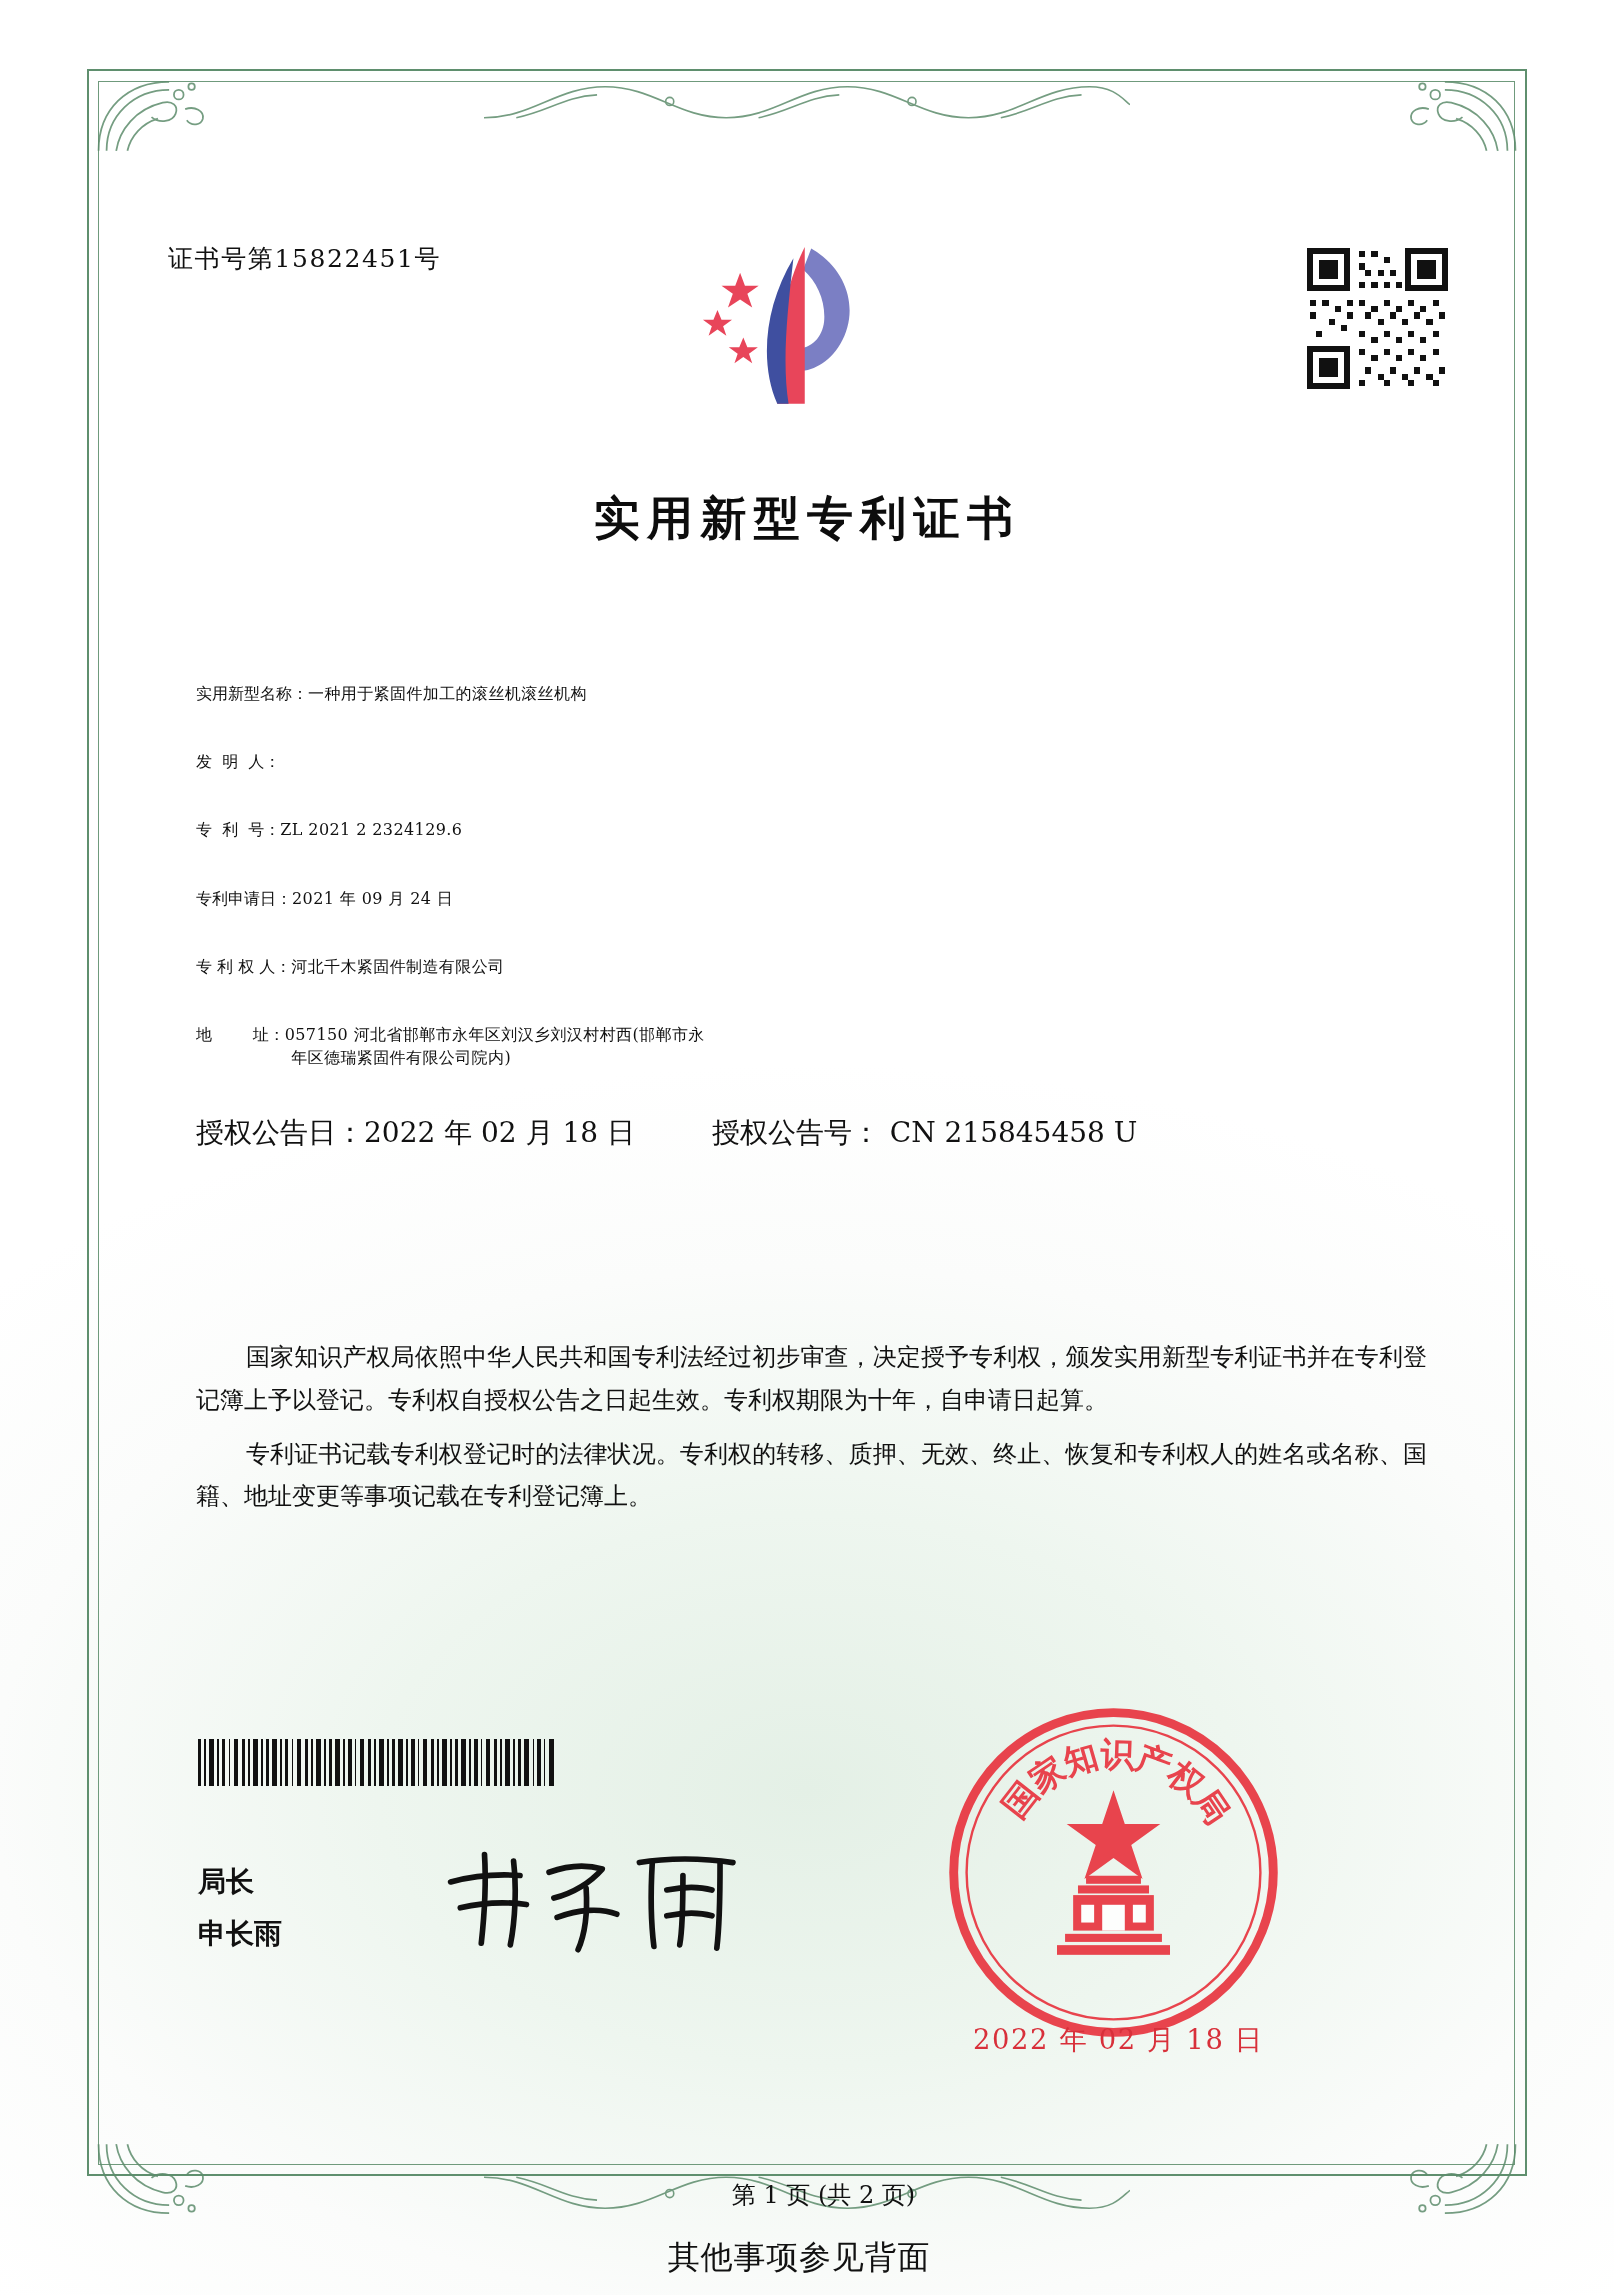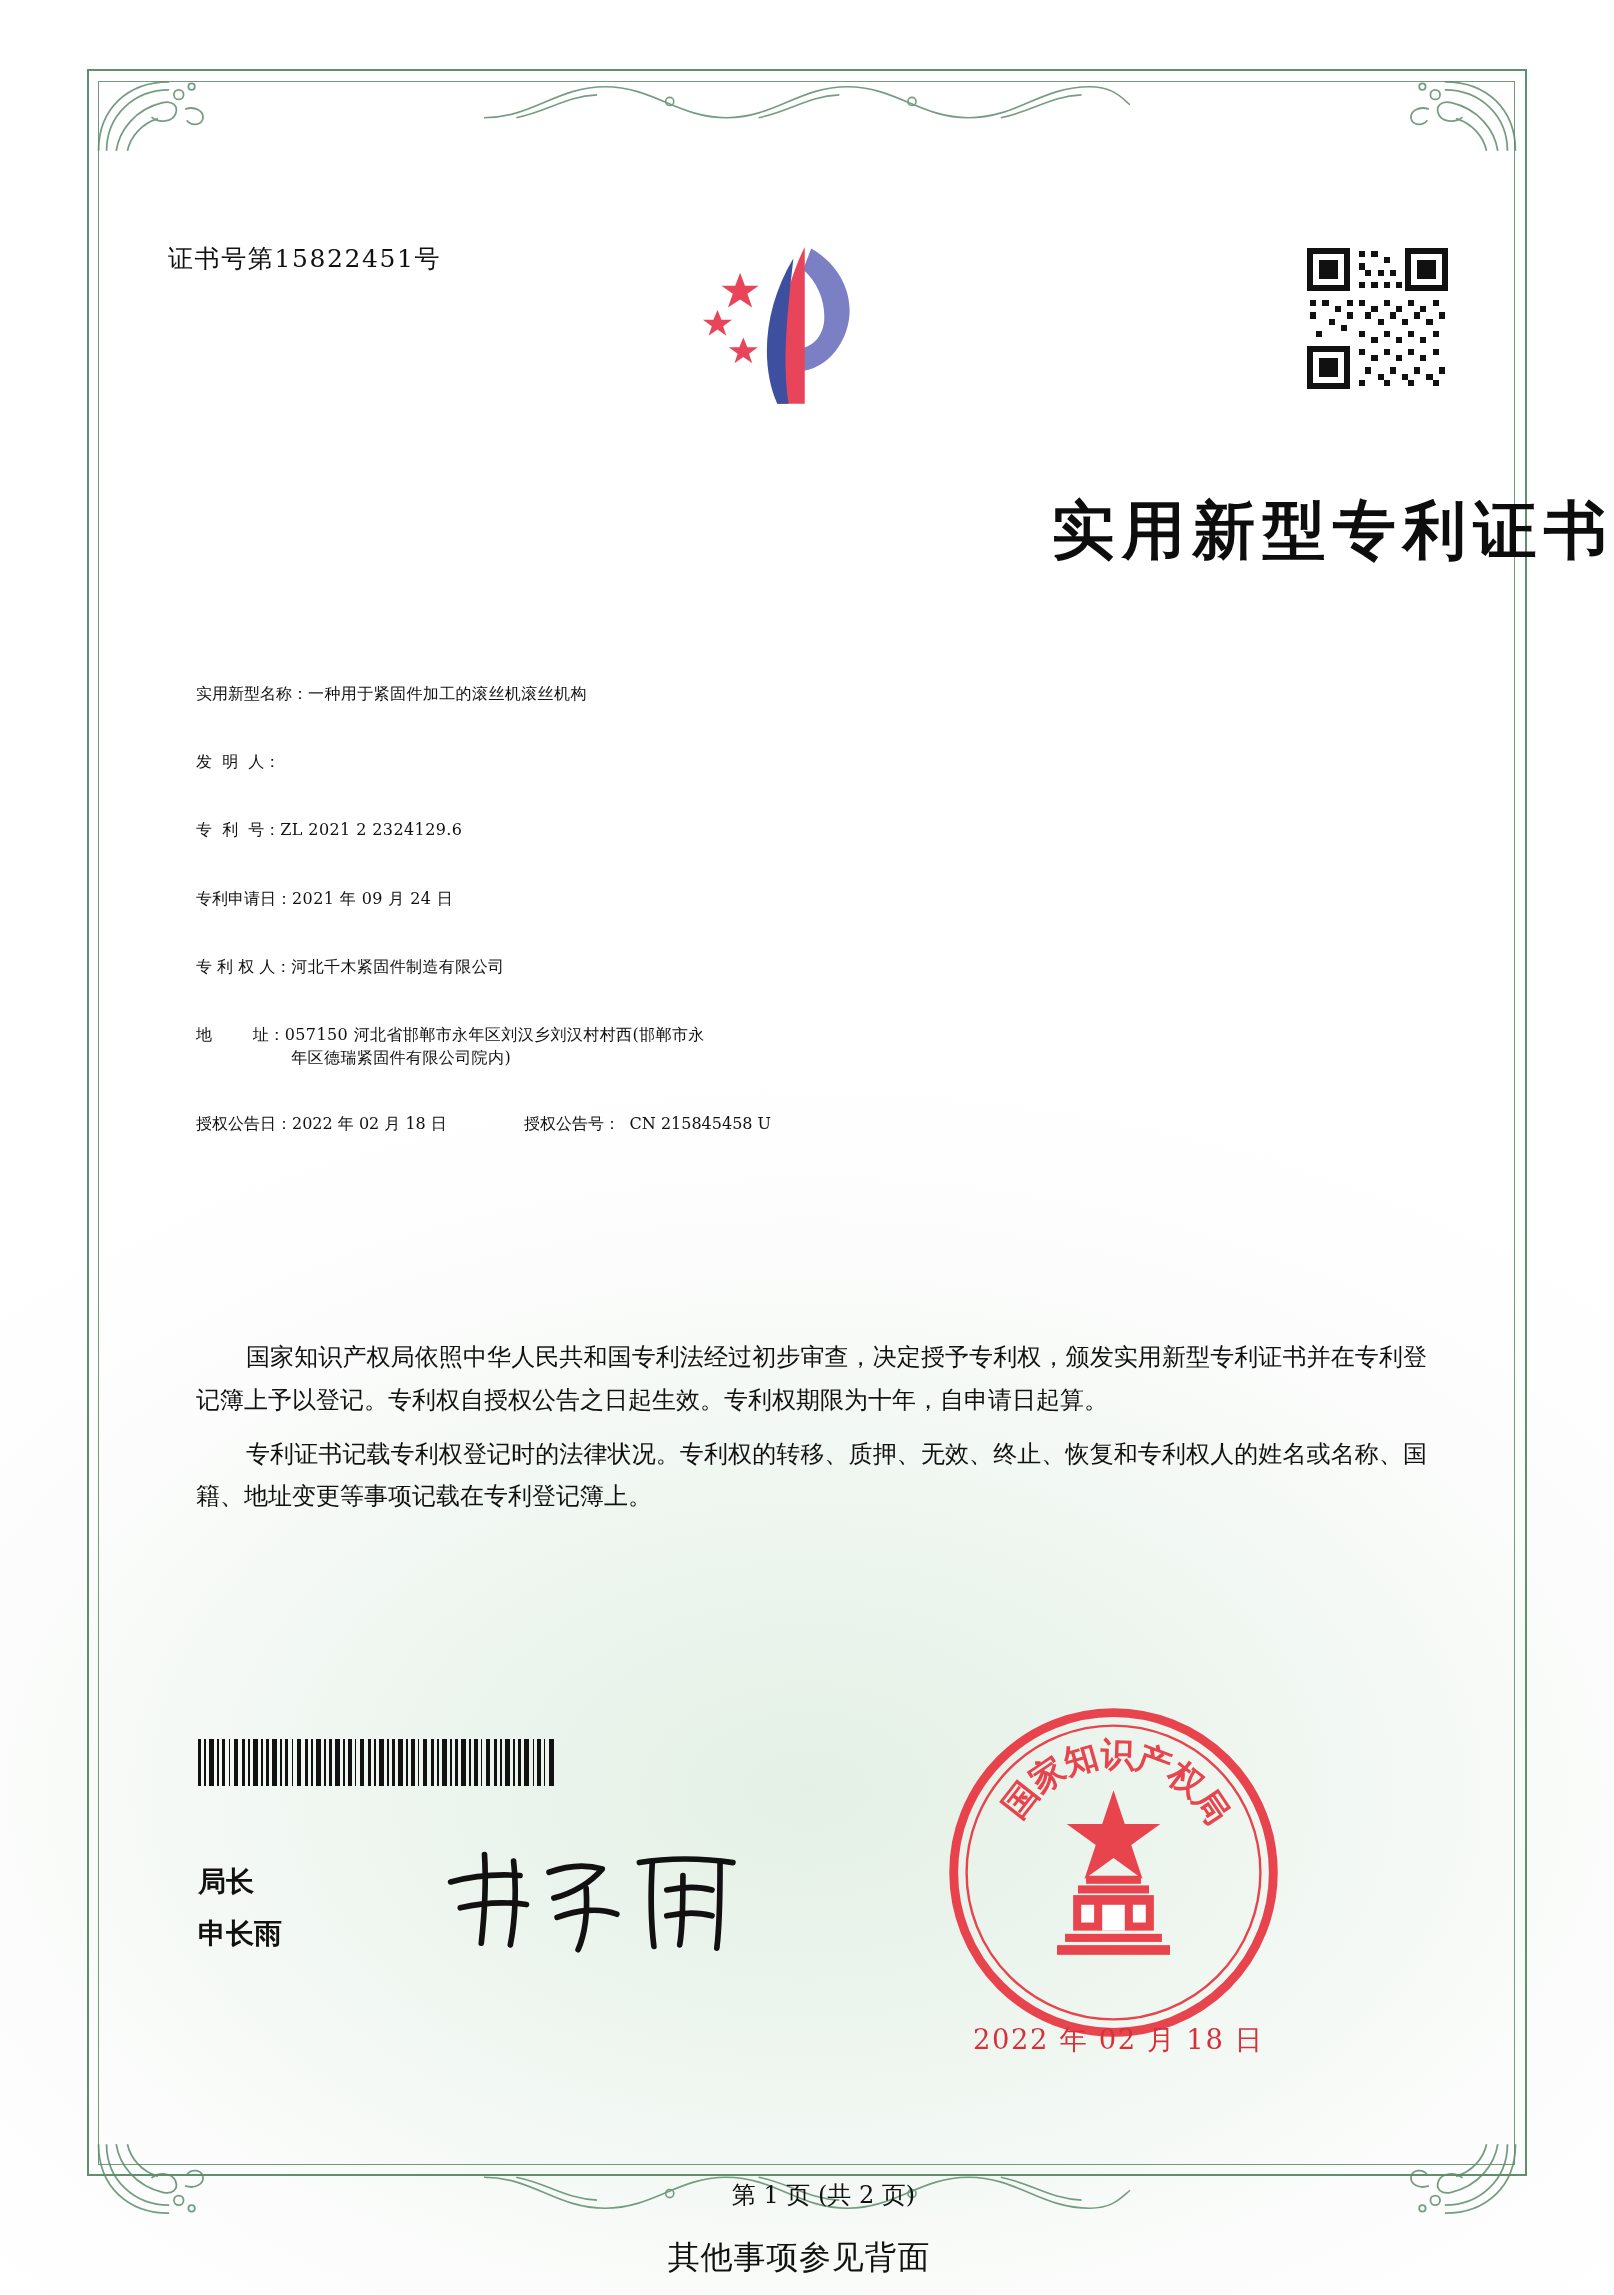--- a/index.html
+++ b/index.html
@@ -100,24 +100,24 @@
     top: 242px;
     width: 153px;
     height: 153px;
   }
 
   .main-title {
     position: absolute;
     left: 0;
     right: 0;
     top: 488px;
-    text-align: right;
+    text-align: center;
     font-family: "DejaVu Serif", "Liberation Serif", serif;
     font-weight: bold;
-    font-size: 63px;
+    font-size: 46px;
     letter-spacing: 7.3px;
     color: #0d0d0d;
   }
 
   
   .fields {
     position: absolute;
     left: 196px;
     top: 682px;
     width: 1227px;
@@ -142,21 +142,21 @@
   .field-value .cont {
     display: block;
     padding-left: 6.5px;
   }
 
   .row-dual {
     display: flex;
     align-items: baseline;
     margin-bottom: 32px;
     font-family: "DejaVu Serif", "Liberation Serif", serif;
-    font-size: 16px;
+    font-size: 28px;
     color: #111;
   }
   .row-dual .seg2 {
     margin-left: 77px;
   }
 
   
   .paragraphs {
     position: absolute;
     left: 196px;

